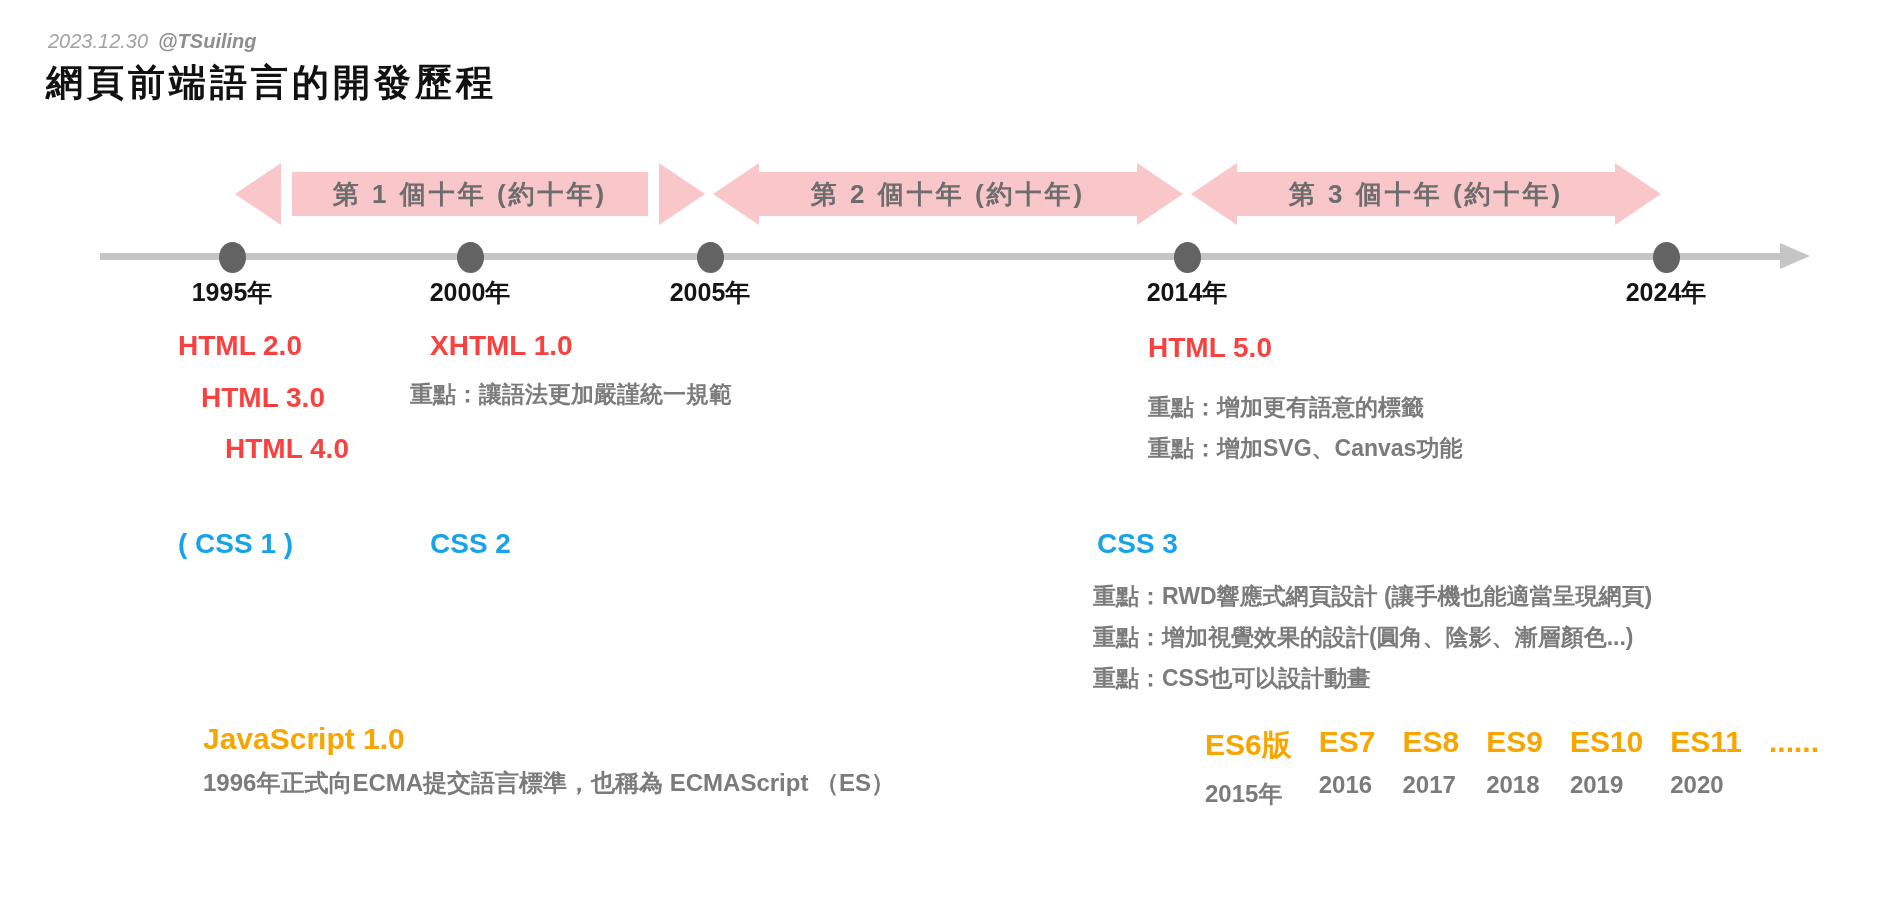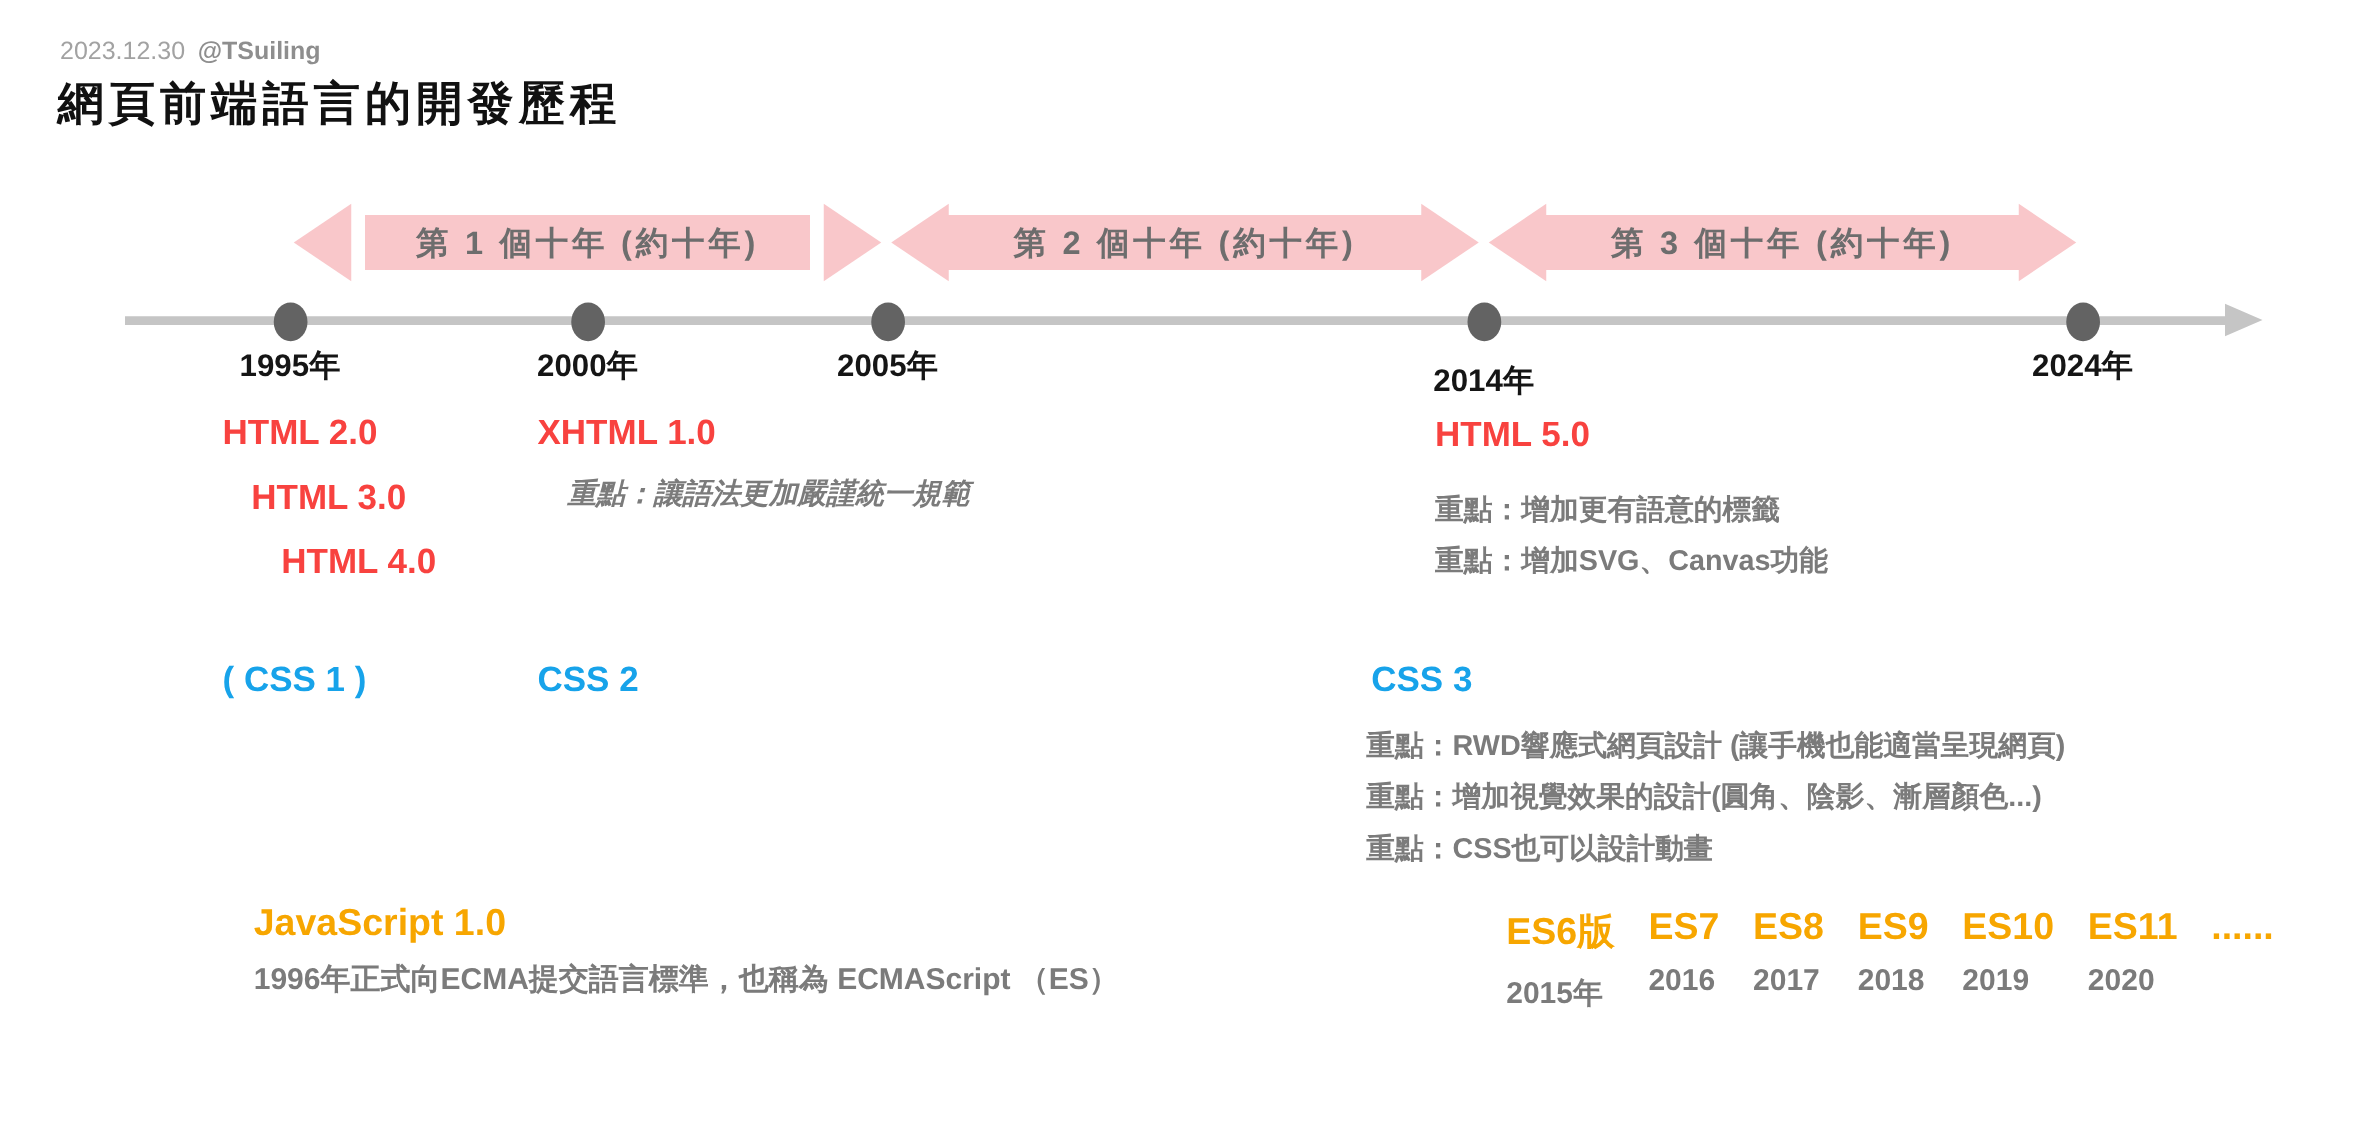--- a/index.html
+++ b/index.html
@@ -11,56 +11,56 @@
     --axis:#c5c5c5;
     --dot:#636363;
     --arrow-text:#6d6d6d;
   }
   *{box-sizing:border-box;}
   html,body{margin:0;padding:0;background:#fff;}
   body{font-family:"Liberation Sans","DejaVu Sans",sans-serif;}
   .canvas{position:relative;width:1900px;height:900px;background:#fff;overflow:hidden;}
 
   
-  .meta{position:absolute;left:48px;top:30px;font-size:20px;color:#a2a2a2;}
+  .meta{position:absolute;left:48px;top:30px;font-size:20px;color:#a2a2a2;font-style:italic;}
   .meta .author{font-weight:700;color:#8e8e8e;margin-left:10px;}
   .title{position:absolute;left:46px;top:58px;font-size:37px;font-weight:800;color:#111;letter-spacing:4px;}
 
   
   .decade-arrow{position:absolute;top:163px;height:62px;display:flex;align-items:center;}
   .decade-arrow .head{width:0;height:0;border-top:31px solid transparent;border-bottom:31px solid transparent;flex:none;}
   .decade-arrow .head.left{border-right:46px solid var(--pink);}
   .decade-arrow .head.right{border-left:46px solid var(--pink);}
   .decade-arrow .bar{flex:1;height:44px;background:var(--pink);display:flex;align-items:center;justify-content:center;margin:0 -1px;}
   .decade-arrow .bar span{font-size:26px;font-weight:700;color:var(--arrow-text);letter-spacing:3px;white-space:nowrap;}
   .arrow-1{left:235px;width:470px;gap:12px;}
   .arrow-2{left:713px;width:470px;}
   .arrow-3{left:1191px;width:470px;}
 
   
   .axis-line{position:absolute;left:100px;top:253px;width:1682px;height:7px;background:var(--axis);}
   .axis-head{position:absolute;left:1780px;top:243px;width:0;height:0;border-top:13px solid transparent;border-bottom:13px solid transparent;border-left:30px solid var(--axis);}
   .dot{position:absolute;top:242px;width:27px;height:31px;border-radius:50%;background:var(--dot);}
   .dot-0{left:219px;} .dot-1{left:457px;} .dot-2{left:697px;} .dot-3{left:1174px;} .dot-4{left:1653px;}
   .year{position:absolute;top:276px;transform:translateX(-50%);font-size:25px;font-weight:700;color:#151515;white-space:nowrap;}
-  .year-0{left:232px;} .year-1{left:470px;} .year-2{left:710px;} .year-3{left:1187px;margin-top:12px;} .year-4{left:1666px;}
+  .year-0{left:232px;} .year-1{left:470px;} .year-2{left:710px;} .year-3{left:1187px;} .year-4{left:1666px;}
 
   
   .ver{position:absolute;font-weight:700;white-space:nowrap;}
   .red{color:var(--red);font-size:28px;text-align:right;}
   .blue{color:var(--blue);font-size:28px;}
   .orange{color:var(--orange);font-size:30px;}
   .note{position:absolute;color:var(--note);font-weight:700;font-size:23px;white-space:nowrap;}
   .note-list{position:absolute;color:var(--note);font-weight:700;font-size:23px;line-height:41px;white-space:nowrap;}
 
   .html2{left:178px;top:330px;}
   .html3{left:201px;top:382px;}
   .html4{left:225px;top:433px;}
   .xhtml{left:430px;top:330px;}
-  .xhtml-note{left:454px;top:379px;font-style:italic;}
+  .xhtml-note{left:410px;top:379px;}
   .css1{left:178px;top:528px;}
   .css2{left:430px;top:528px;}
   .html5{left:1148px;top:332px;}
   .html5-notes{left:1148px;top:387px;}
   .css3{left:1097px;top:528px;}
   .css3-notes{left:1093px;top:576px;}
   .js1{left:203px;top:722px;}
   .js1-note{left:203px;top:767px;font-size:24px;}
 
   

